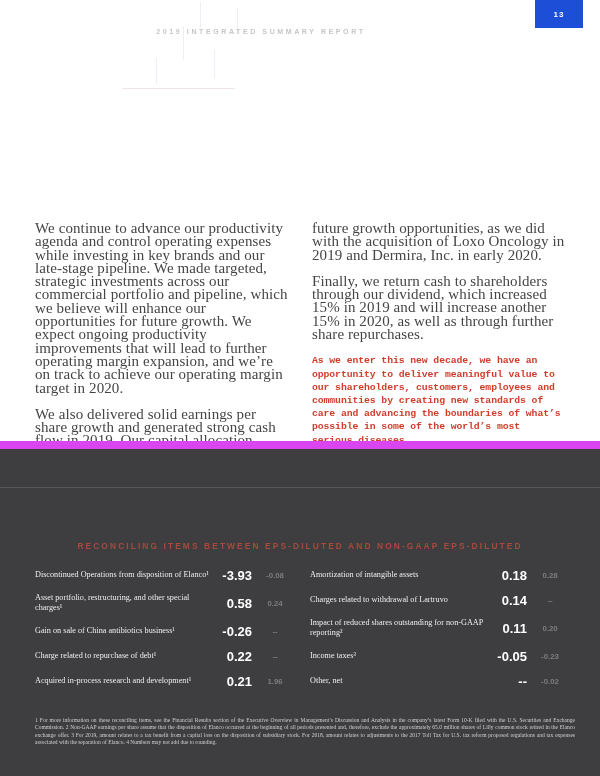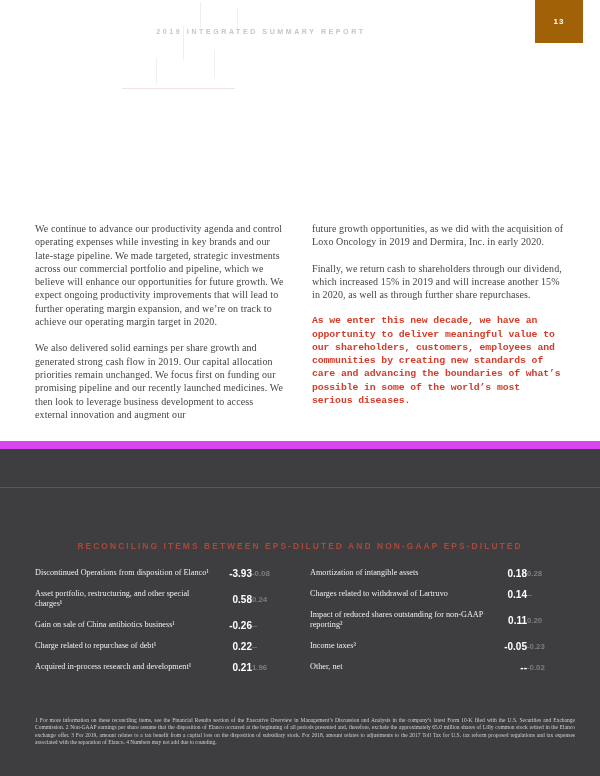--- a/index.html
+++ b/index.html
@@ -10,38 +10,38 @@
     margin:0 auto;
   }
   
   .running-head {
     position:absolute; top:28px; left:76px; width:370px;
     font-family:"Liberation Sans", sans-serif;
     font-size:7px; letter-spacing:2.6px; text-align:center;
     color:#c7c6c6; font-weight:bold;
   }
   .page-num-box {
-    position:absolute; top:0; right:17px; width:48px; height:43px;
-    background:#a16207; display:flex; align-items:center; justify-content:center;
+    position:absolute; top:0; right:17px; width:48px; height:28px;
+    background:#1d4ed8; display:flex; align-items:center; justify-content:center;
   }
   .page-num-box span {
     font-family:"Liberation Sans", sans-serif; font-weight:bold;
     font-size:8px; color:#ffffff; letter-spacing:1px;
   }
   
   .ghost { position:absolute; background:rgba(190,198,222,0.28); }
   .ghost.h { background:rgba(225,205,218,0.55); }
   
   .columns {
     position:absolute; top:222px; left:35px; width:530px;
     display:flex; gap:24px;
   }
   .col { width:253px; }
   .col p {
-    font-size:10px; line-height:13.3px; color:#454545;
+    font-size:15px; line-height:13.3px; color:#454545;
     margin-bottom:13px; letter-spacing:0.1px;
   }
   .col p.highlight {
     font-family:Liberation Mono, monospace; font-weight:bold;
     color:#d23c2a; font-size:9.8px; line-height:13.2px; letter-spacing:-0.1px;
   }
   
   .dark-section {
     position:absolute; top:441px; left:0; width:600px; height:335px;
     background:#3e3d40; border-top:8px solid #d946ef;
@@ -64,24 +64,24 @@
   .rtable .row {
     display:flex; align-items:center; padding:5px 0;
   }
   .rtable .lbl {
     flex:1; font-family:"Liberation Serif", serif;
     font-size:8.2px; line-height:10.4px; color:#efeeec; padding-right:6px;
   }
   .rtable .v1 {
     width:36px; text-align:right;
     font-family:"Liberation Sans", sans-serif; font-weight:bold;
-    font-size:10px; color:#ffffff;
+    font-size:13px; color:#ffffff;
   }
   .rtable .v2 {
-    width:46px; text-align:left;
+    width:46px; text-align:center;
     font-family:"Liberation Sans", sans-serif; font-weight:bold;
     font-size:7.8px; color:#7e7d82;
   }
   .footnotes {
     position:absolute; top:268px; left:35px; width:540px;
     font-size:5.5px; line-height:7.3px; color:#d2d1cf;
     text-align:justify;
   }
 </style>
 </head>

